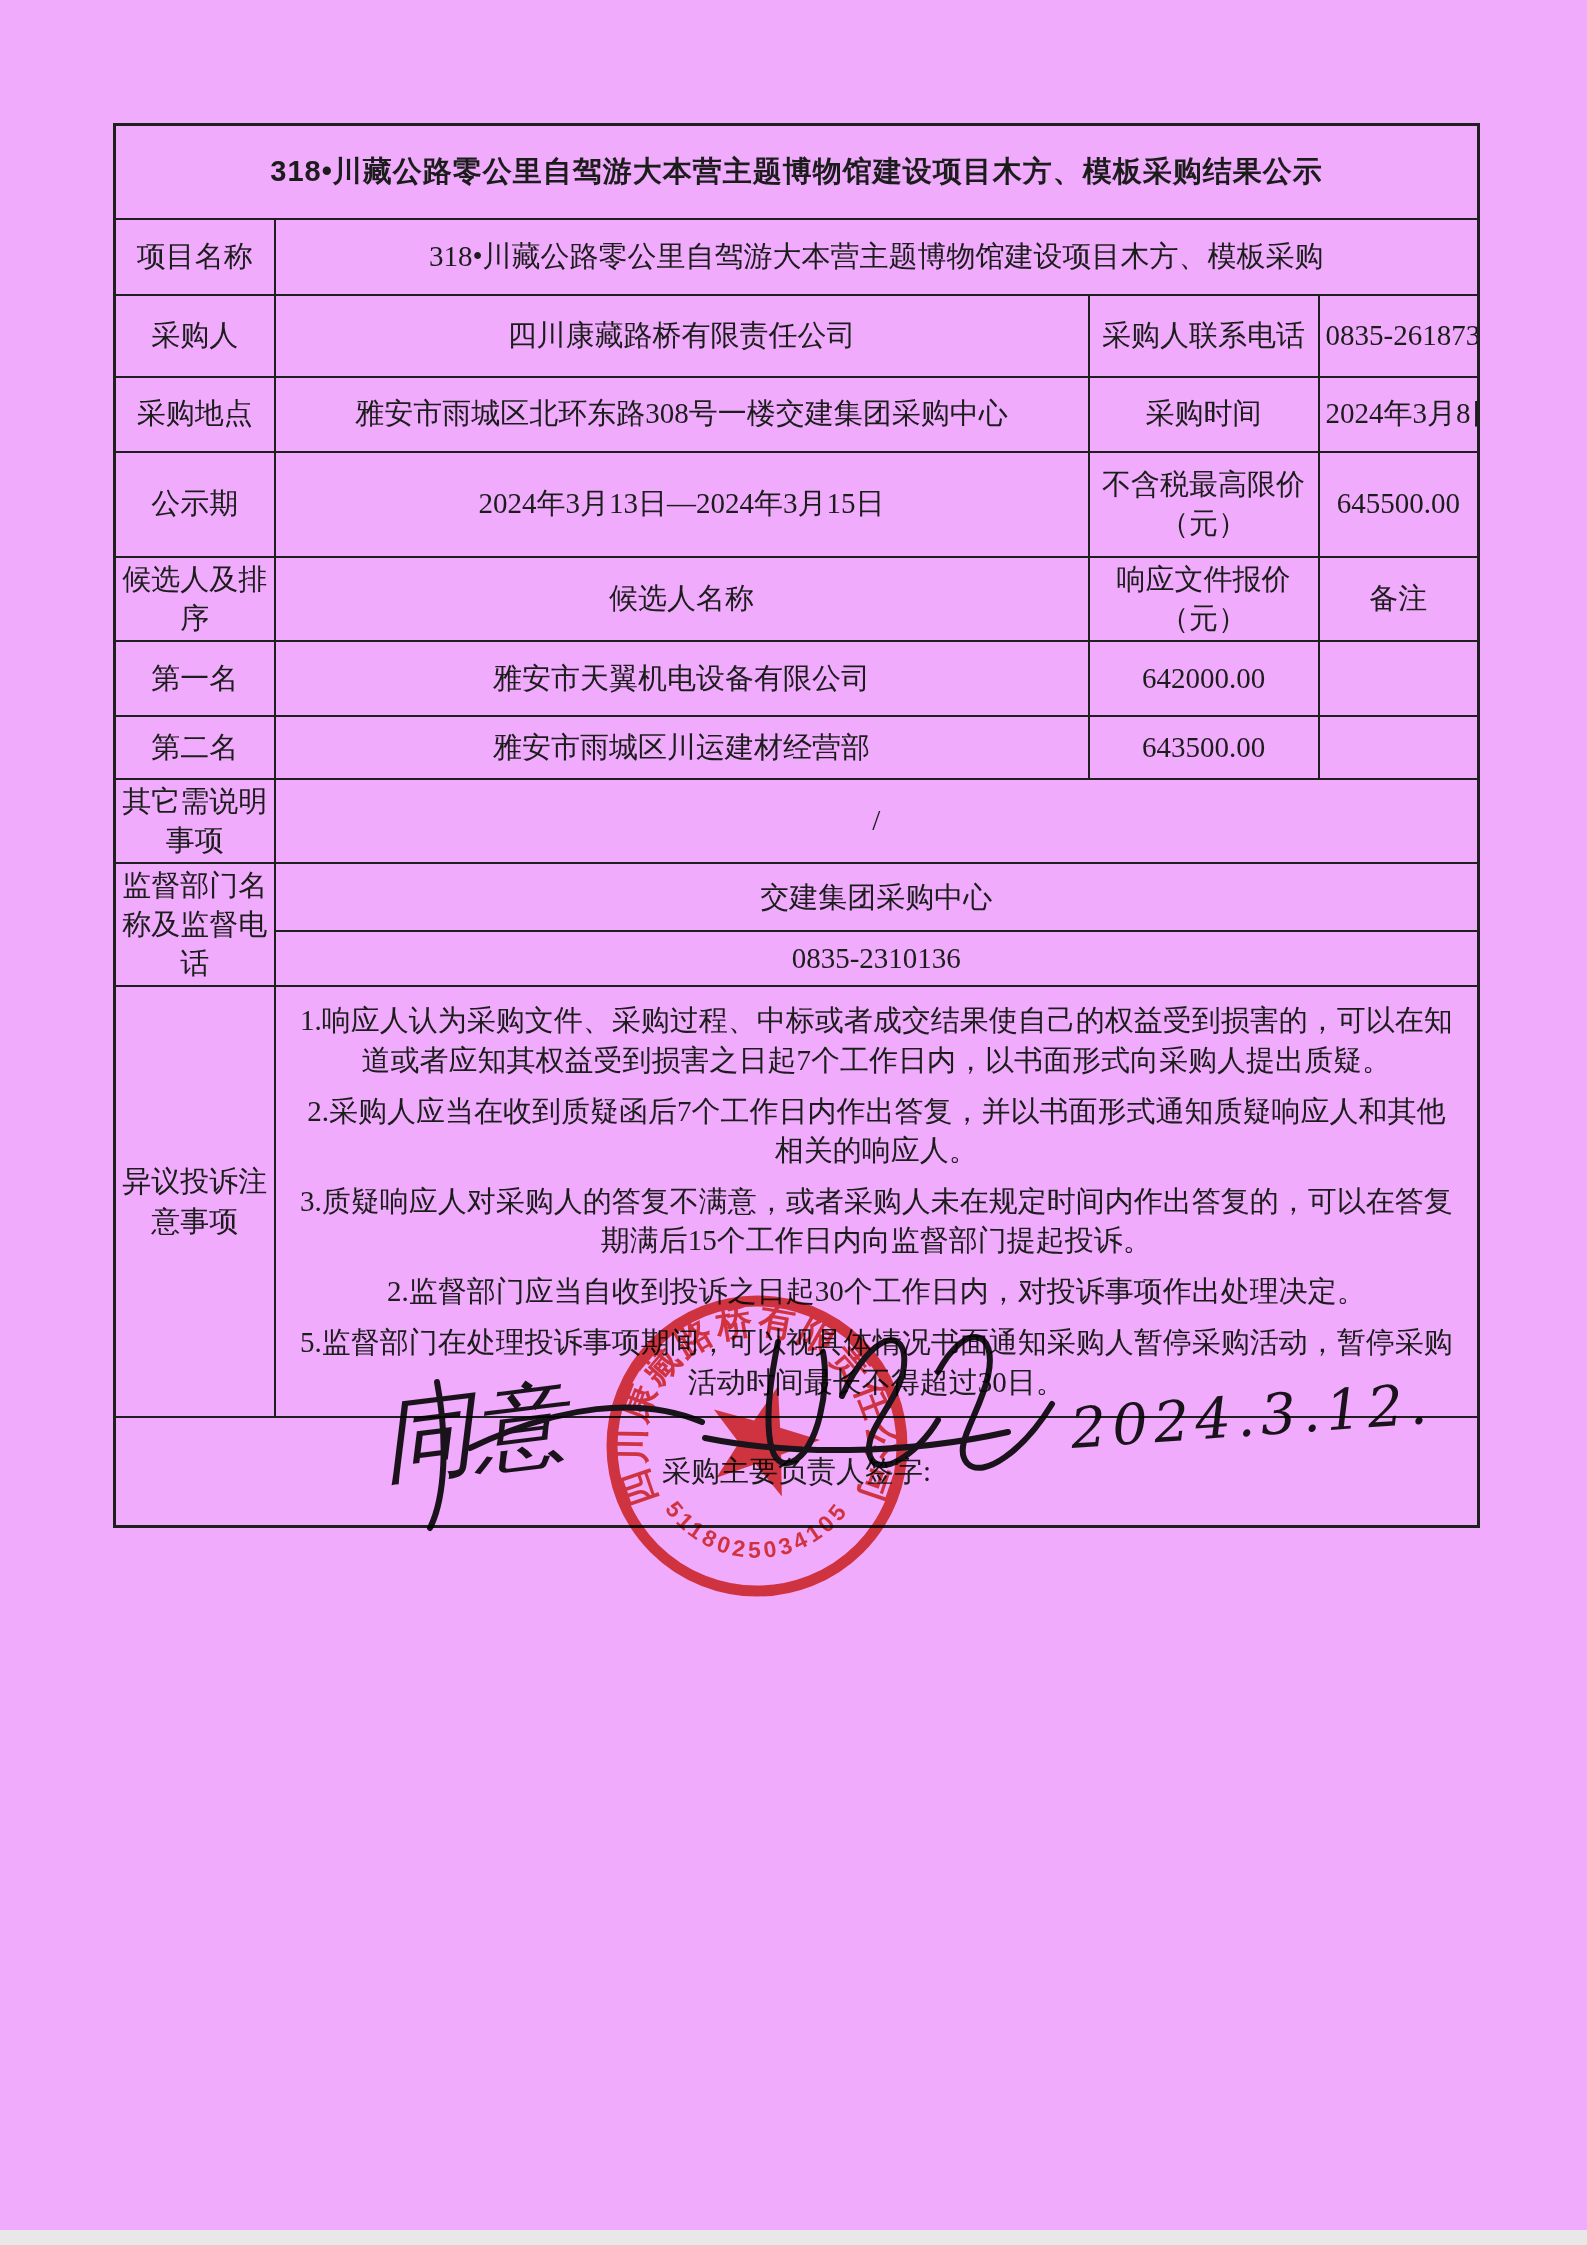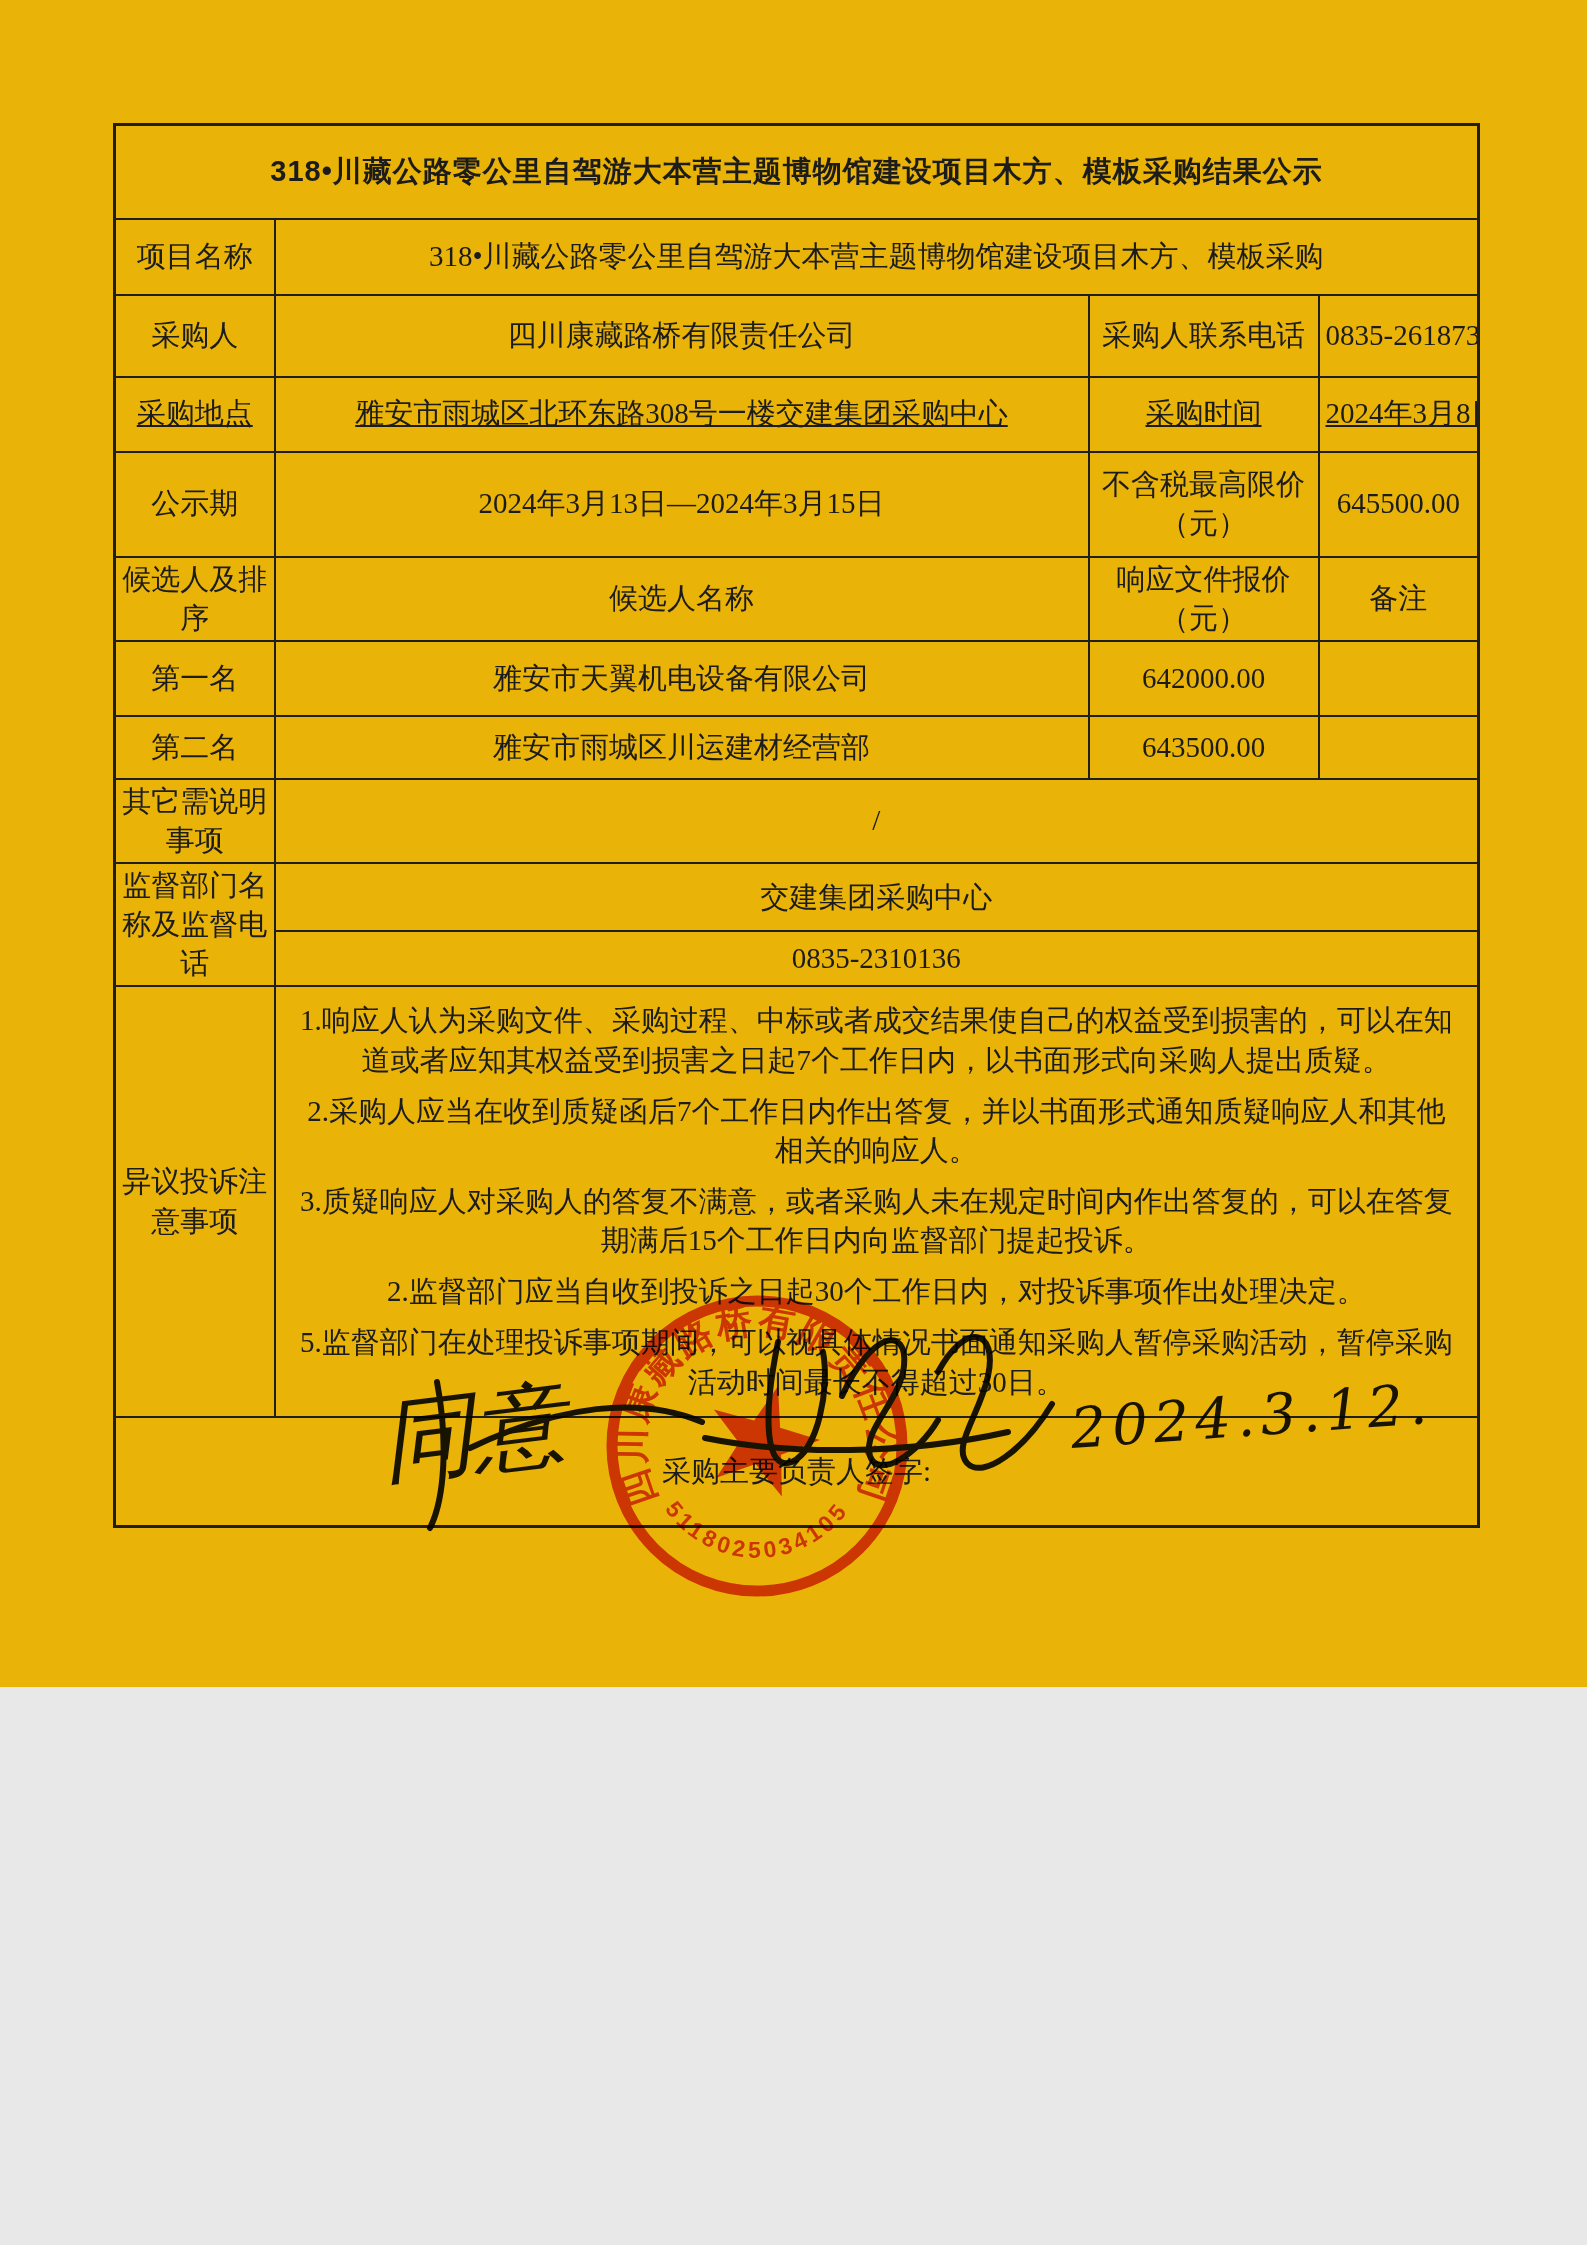--- a/index.html
+++ b/index.html
@@ -1,19 +1,19 @@
 <!DOCTYPE html>
 <html><head>
 <meta charset="utf-8">
 <style>
   html,body{margin:0;padding:0;background:#e8e8e8;}
   .page{
     position:relative;
-    width:1587px;height:1687px;
-    background:#eab308;
+    width:1587px;height:2230px;
+    background:#f0abfc;
     font-family:"Liberation Serif", serif;
     color:#1c1c1c;
     overflow:hidden;
     margin:0 auto;
   }
   table.doc{
     position:absolute;left:113px;top:123px;width:1364px;
     border-collapse:collapse;table-layout:fixed;
     border:3px solid #1f1f1f;
   }
@@ -37,21 +37,21 @@
     padding:6px 12px;font-size:29px;line-height:1.5;
   }
   td.notice p{margin:12px;}
   td.sign-row{
     text-align:left;vertical-align:middle;
     font-size:30px;padding:2px 8px;
   }
   tr.h-title{height:94px;}
   tr.h-r1{height:76px;}
   tr.h-r2{height:82px;}
-  tr.h-r3{height:75px;text-decoration:underline;}
+  tr.h-r3{height:75px;}
   tr.h-r4{height:105px;}
   tr.h-r5{height:77px;margin-top:9px;}
   tr.h-r6{height:75px;}
   tr.h-r7{height:63px;}
   tr.h-r8{height:73px;}
   tr.h-r9a{height:59px;}
   tr.h-r9b{height:48px;padding-left:35px;}
   tr.h-r10{height:405px;}
   tr.h-r11{height:110px;}
   svg.overlay{

